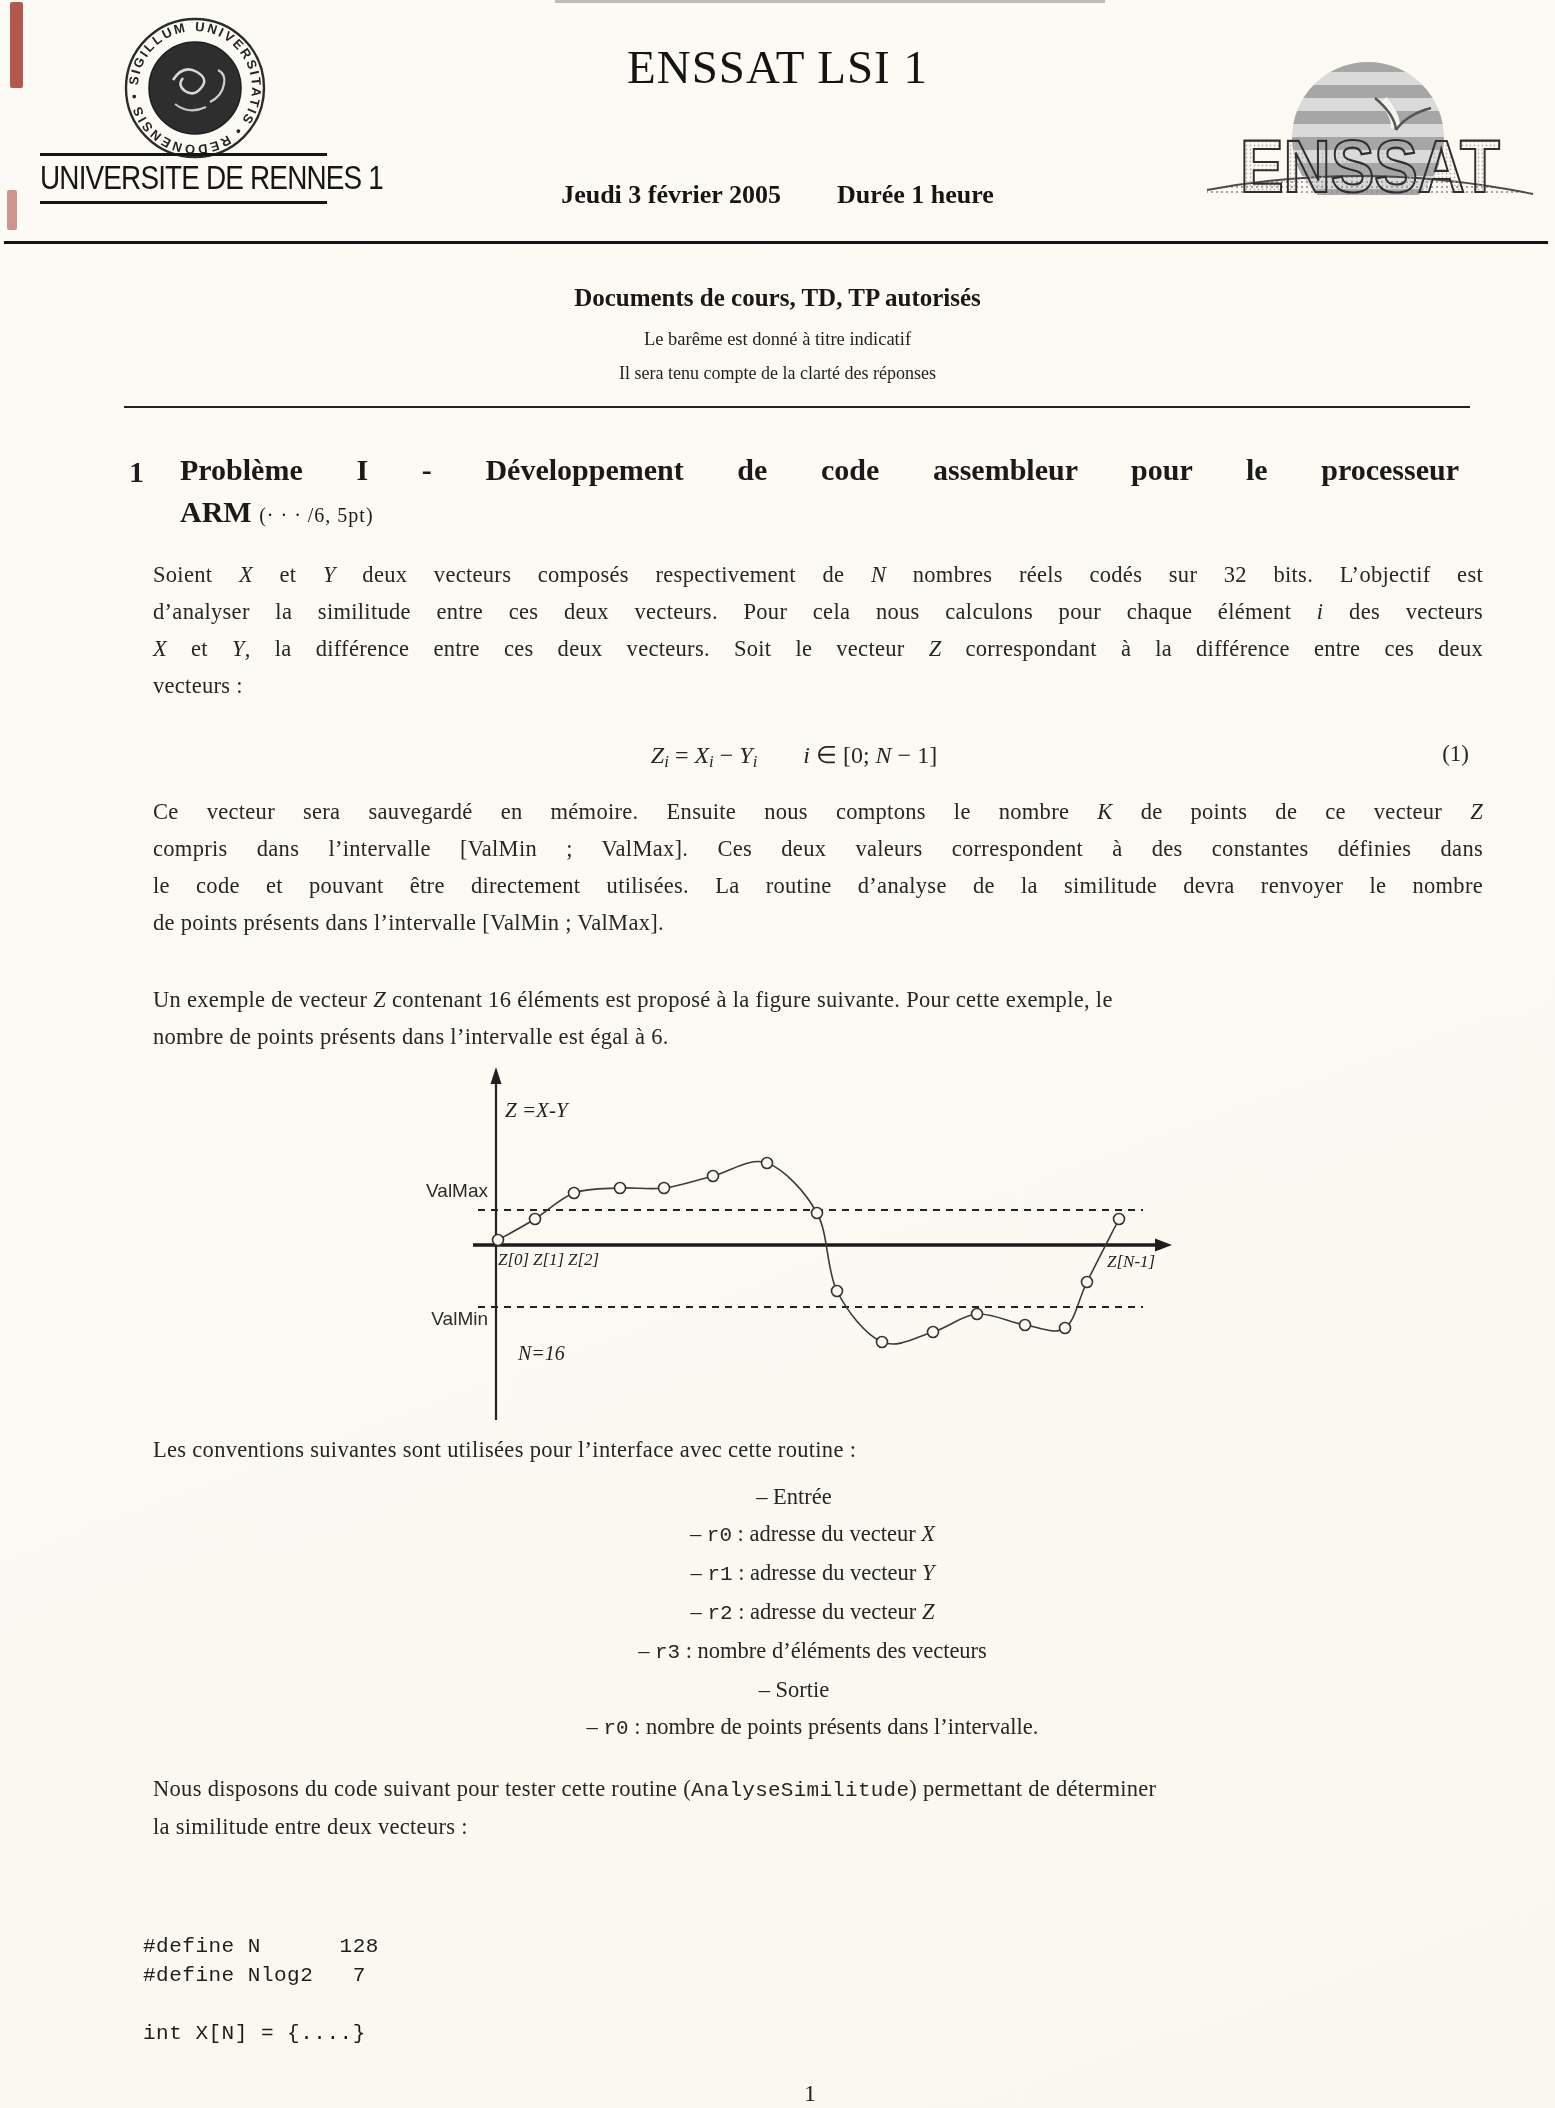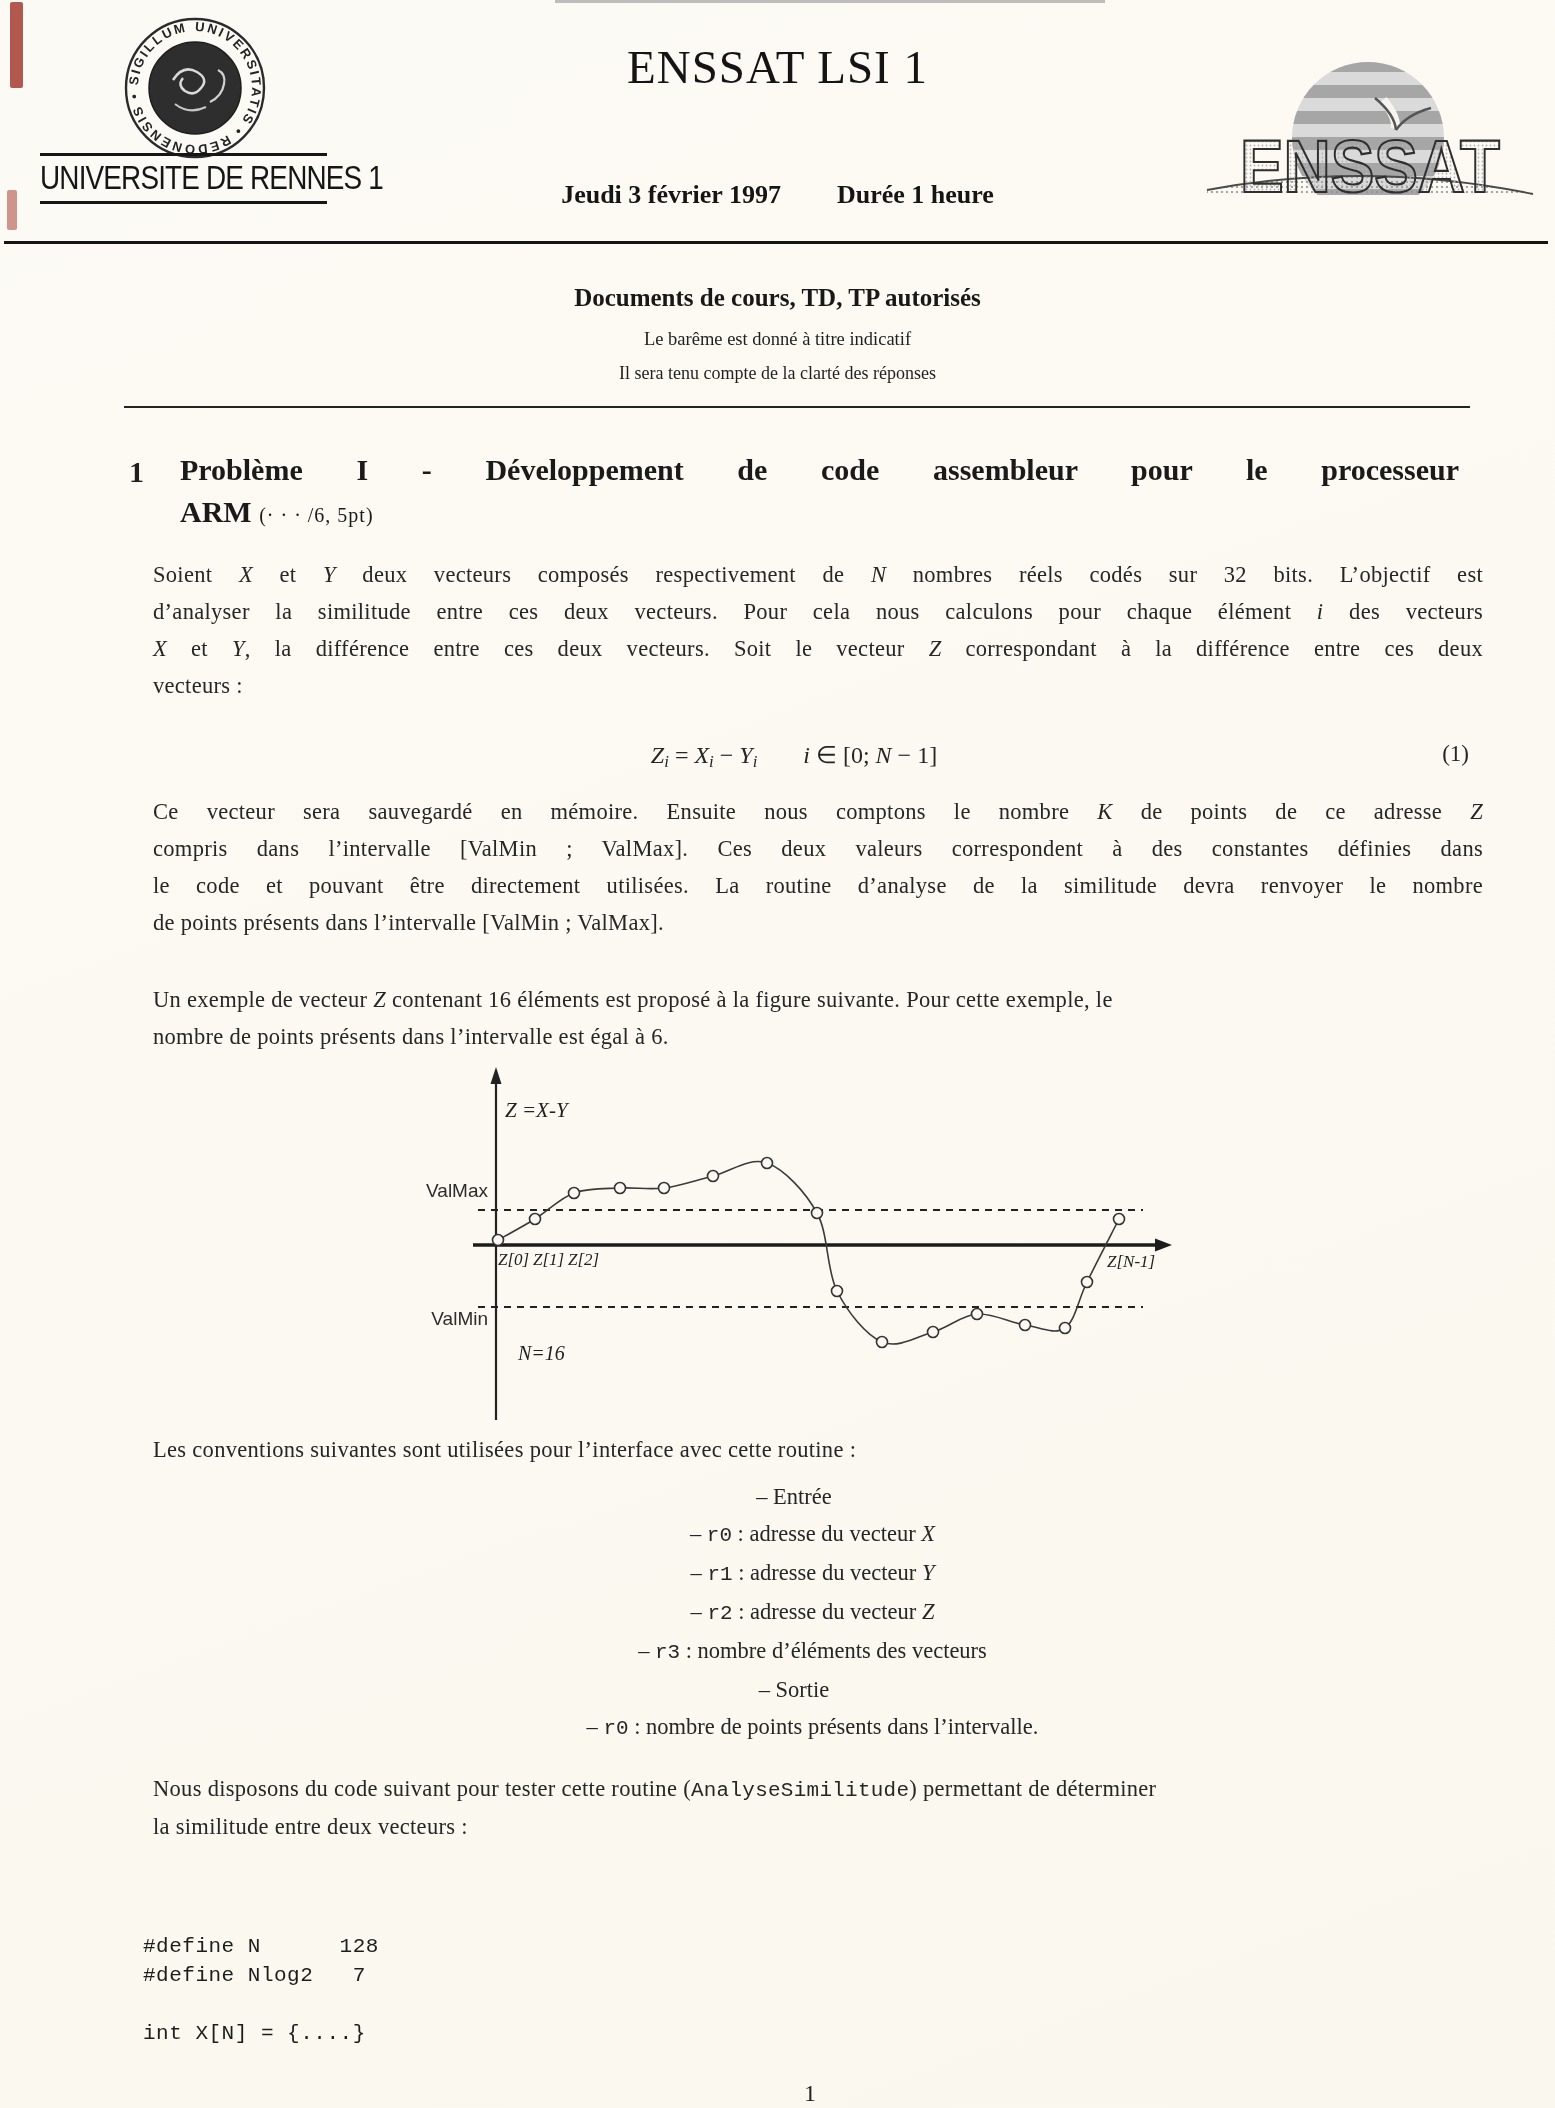--- a/index.html
+++ b/index.html
@@ -76,21 +76,21 @@
     <path d="M95,92 q12,-6 14,-18 q2,-10 -6,-14" stroke="#d0d0d0" stroke-width="2.2" fill="none"></path>
     <path d="M60,94 q14,11 31,3" stroke="#c6c6c6" stroke-width="2" fill="none"></path>
     <text font-family="Liberation Sans, sans-serif" font-size="13" font-weight="bold" letter-spacing="2.2" fill="#242424">
       <textPath href="#sealring">UNIVERSITATIS • REDONENSIS • SIGILLUM •</textPath>
     </text>
   </svg>
   <div class="abs ucap">UNIVERSITE DE RENNES 1</div>
 
   <div class="abs hc title">ENSSAT LSI 1</div>
   <div class="abs hc dateline">
-    <span>Jeudi 3 février 1997</span><span class="gap"></span><span>Durée 1 heure</span>
+    <span>Jeudi 3 février 2005</span><span class="gap"></span><span>Durée 1 heure</span>
   </div>
 
   <svg class="abs" style="top:20px;left:1205px;" width="330" height="175" viewBox="0 0 330 175">
     <defs>
       <pattern id="sunst" width="10" height="26" patternUnits="userSpaceOnUse">
         <rect width="10" height="13" fill="#dadada"></rect>
           <rect y="13" width="10" height="13" fill="#a6a6a6"></rect>
       </pattern>
       <pattern id="dots" width="5" height="5" patternUnits="userSpaceOnUse">
         <circle cx="2" cy="2" r="1.1" fill="#8f8f8f"></circle>
@@ -131,21 +131,21 @@
       <div class="tline jl"><span class="seg-i">X</span><span> et </span><span class="seg-i">Y</span><span>, la différence entre ces deux vecteurs. Soit le vecteur </span><span class="seg-i">Z</span><span> correspondant à la différence entre ces deux</span></div>
       <div class="tline"><span>vecteurs :</span></div>
     </div>
 
   <div class="abs eqrow">
     <div class="eqformula"><span class="seg-i">Z</span><span class="seg-is">i</span><span> = </span><span class="seg-i">X</span><span class="seg-is">i</span><span> − </span><span class="seg-i">Y</span><span class="seg-is">i</span><span class="seg-gap"></span><span class="seg-i">i</span><span> ∈ [0; </span><span class="seg-i">N</span><span> − 1]</span></div>
     <div class="eqnum">(1)</div>
   </div>
 
   <div class="abs para" style="top:793px;">
-      <div class="tline jl"><span>Ce vecteur sera sauvegardé en mémoire. Ensuite nous comptons le nombre </span><span class="seg-i">K</span><span> de points de ce adresse </span><span class="seg-i">Z</span></div>
+      <div class="tline jl"><span>Ce vecteur sera sauvegardé en mémoire. Ensuite nous comptons le nombre </span><span class="seg-i">K</span><span> de points de ce vecteur </span><span class="seg-i">Z</span></div>
       <div class="tline jl"><span>compris dans l’intervalle [ValMin ; ValMax]. Ces deux valeurs correspondent à des constantes définies dans</span></div>
       <div class="tline jl"><span>le code et pouvant être directement utilisées. La routine d’analyse de la similitude devra renvoyer le nombre</span></div>
       <div class="tline"><span>de points présents dans l’intervalle [ValMin ; ValMax].</span></div>
     </div>
   <div class="abs para" style="top:981px;">
       <div class="tline"><span>Un exemple de vecteur </span><span class="seg-i">Z</span><span> contenant 16 éléments est proposé à la figure suivante. Pour cette exemple, le</span></div>
       <div class="tline"><span>nombre de points présents dans l’intervalle est égal à 6.</span></div>
     </div>
 
   <svg class="abs fig" width="820" height="380" viewBox="0 0 820 380">

